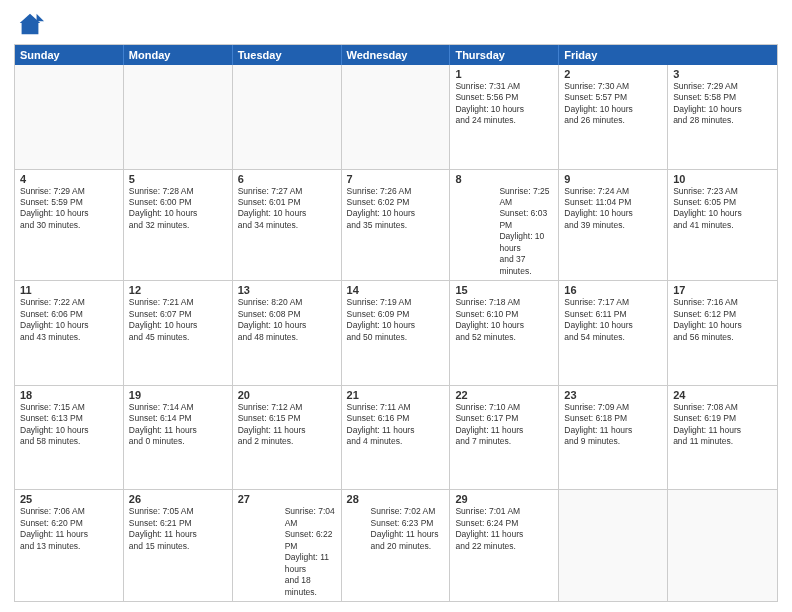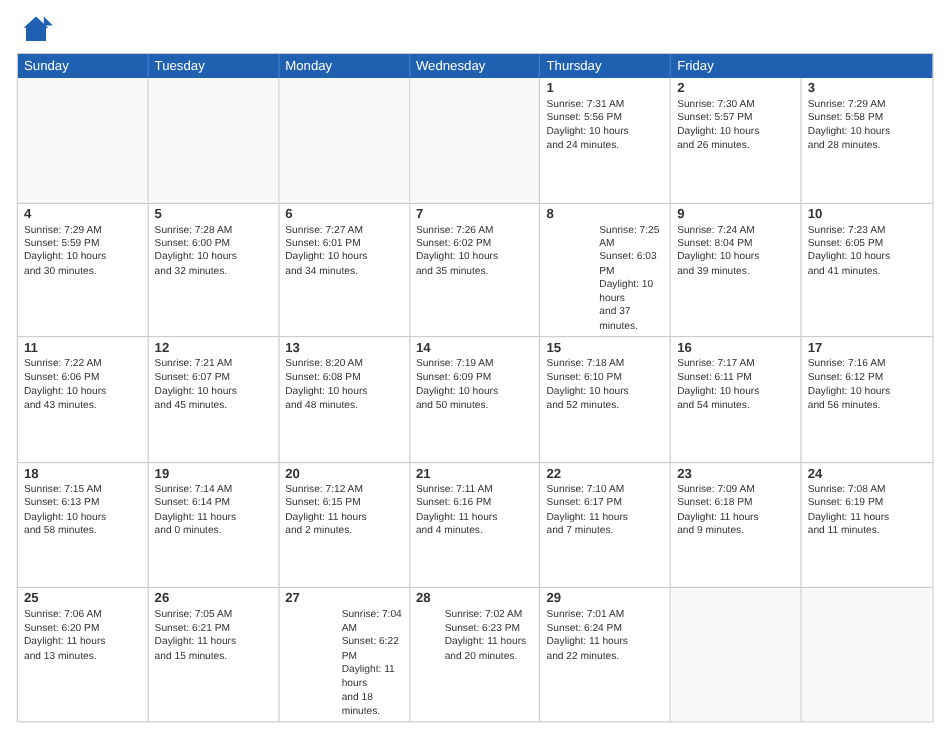--- a/index.html
+++ b/index.html
@@ -58,21 +58,21 @@
       border: 1px solid #ccc;
     }
     .cal-header {
       display: grid;
       grid-template-columns: repeat(7, 1fr);
       background: #2060b0;
     }
     .cal-header-cell {
       color: #fff;
       font-size: 11px;
-      font-weight: normal;
+      font-weight: bold;
       padding: 4px 5px;
       border-right: 1px solid #4080d0;
     }
     .cal-header-cell:last-child { border-right: none; }
     .cal-body {
       flex: 1;
       display: flex;
       flex-direction: column;
     }
     .cal-row {
@@ -126,22 +126,22 @@
     </div>
     <div class="title-block">
       <div class="main-title"></div>
       <div class="subtitle"></div>
     </div>
   </div>
 
   <div class="calendar">
     <div class="cal-header" id="cal-header">
         <div class="cal-header-cell">Sunday</div>
+        <div class="cal-header-cell">Monday</div>
         <div class="cal-header-cell">Tuesday</div>
-        <div class="cal-header-cell">Monday</div>
         <div class="cal-header-cell">Wednesday</div>
         <div class="cal-header-cell">Thursday</div>
         <div class="cal-header-cell">Friday</div>
       </div>
     <div class="cal-body" id="cal-body">
         <div class="cal-row">
           <div class="cal-cell empty"></div>
           <div class="cal-cell empty"></div>
           <div class="cal-cell empty"></div>
           <div class="cal-cell empty"></div>
@@ -199,21 +199,21 @@
           <div class="cal-cell">
             <span class="day-num">8</span>
             <div class="cell-info" style="white-space: pre-line; margin-left: 44px;">Sunrise: 7:25 AM
 Sunset: 6:03 PM
 Daylight: 10 hours
 and 37 minutes.</div>
           </div>
           <div class="cal-cell">
             <span class="day-num">9</span>
             <div class="cell-info" style="white-space: pre-line;">Sunrise: 7:24 AM
-Sunset: 8:04 PM
+Sunset: 11:04 PM
 Daylight: 10 hours
 and 39 minutes.</div>
           </div>
           <div class="cal-cell">
             <span class="day-num">10</span>
             <div class="cell-info" style="white-space: pre-line;">Sunrise: 7:23 AM
 Sunset: 6:05 PM
 Daylight: 10 hours
 and 41 minutes.</div>
           </div>

